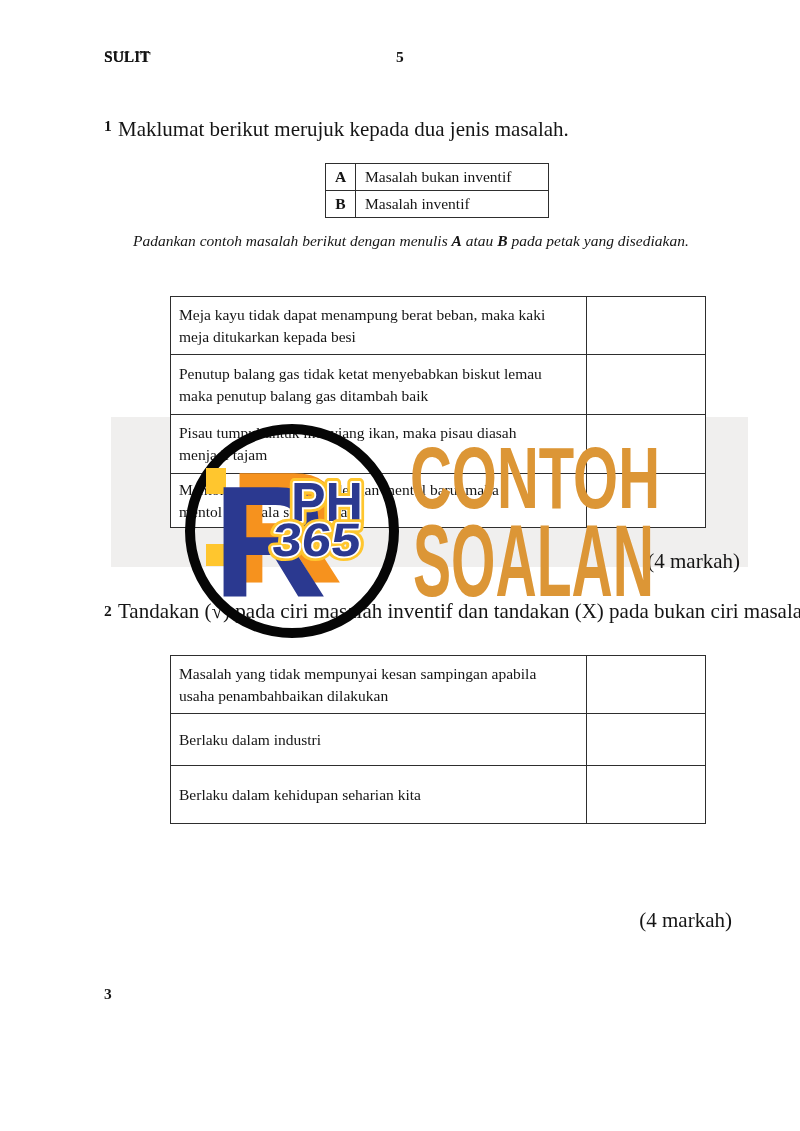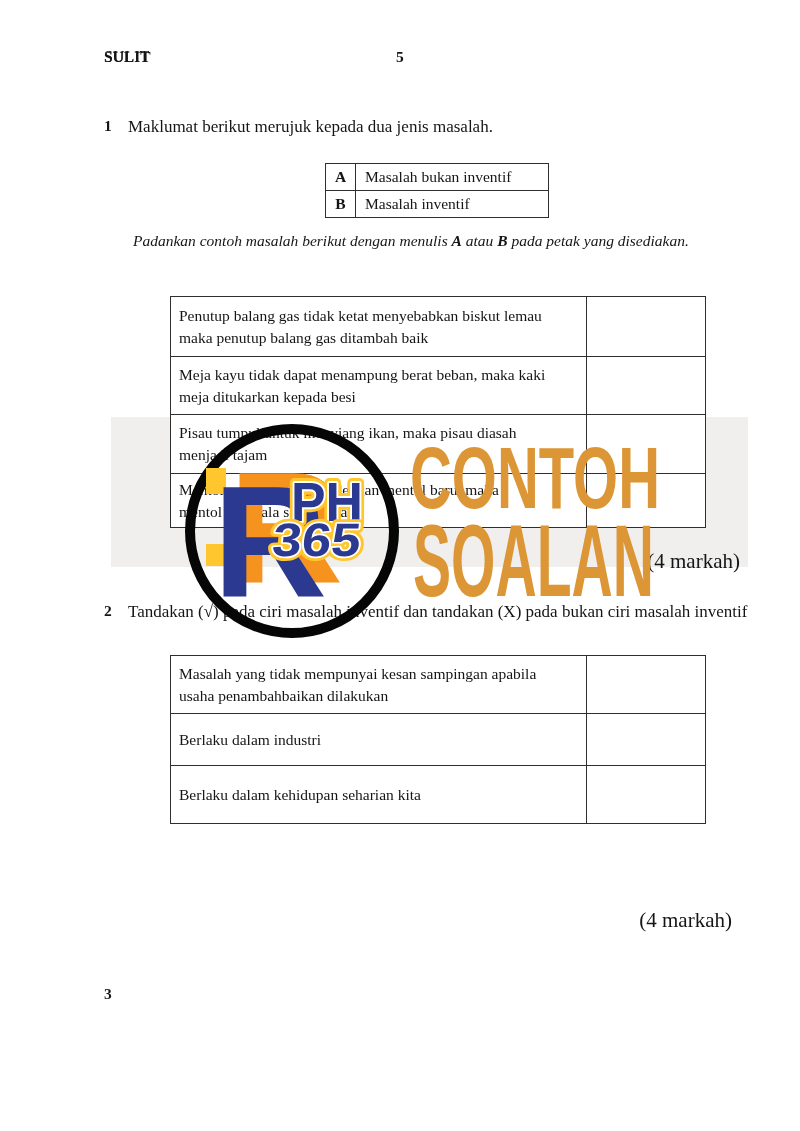--- a/index.html
+++ b/index.html
@@ -5,21 +5,21 @@
   html,body{margin:0;padding:0;background:#888;}
   .page{
     position:relative;width:800px;height:1131px;margin:0 auto;
     background:#ffffff;overflow:hidden;
     font-family:"Liberation Serif",serif;color:#151515;padding-left:24px;
   }
   .abs{position:absolute;}
   .bt{font-weight:bold;}
   .qline{font-size:15.5px;line-height:19px;white-space:nowrap;}
   .qnum{position:absolute;left:104px;font-weight:bold;font-size:15.5px;}
-  .qtext{position:absolute;left:128px;font-size:17px;text-align:right;}
+  .qtext{position:absolute;left:118px;font-size:21px;text-align:right;}
 
   table.grid{border-collapse:collapse;table-layout:fixed;}
   table.grid td{border:1px solid #2e2e2e;background:#ffffff;vertical-align:middle;}
 
   
   #type-table{left:325px;top:163px;}
   #type-table td{height:24px;font-size:15.5px;}
   #type-table td.key{width:27px;text-align:center;font-weight:bold;}
   #type-table td.lab{width:179px;padding:0 4px 0 9px;}
 
@@ -67,28 +67,28 @@
       <td class="key">B</td>
       <td class="lab">Masalah inventif</td>
     </tr>
   </tbody>
     </table>
 
   <div class="abs doc qline" style="left:133px;top:231px;font-style:italic;"><span>Padankan contoh masalah berikut dengan menulis </span><span class="bt">A</span><span> atau </span><span class="bt">B</span><span> pada petak yang disediakan.</span></div>
 
   <table class="grid abs doc match" style="top:296px;">
     <tbody>
-        <tr style="height:60px;">
+        <tr style="height:58px;">
+      <td class="txt">Meja kayu tidak dapat menampung berat beban, maka kaki
+meja ditukarkan kepada besi</td>
+      <td class="box"></td>
+    </tr>
+    <tr style="height:60px;">
       <td class="txt">Penutup balang gas tidak ketat menyebabkan biskut lemau
 maka penutup  balang gas ditambah baik</td>
-      <td class="box"></td>
-    </tr>
-    <tr style="height:58px;">
-      <td class="txt">Meja kayu tidak dapat menampung berat beban, maka kaki
-meja ditukarkan kepada besi</td>
       <td class="box"></td>
     </tr>
     <tr style="height:59px;">
       <td class="txt">Pisau tumpul untuk menyiang ikan, maka pisau diasah
 menjadi tajam</td>
       <td class="box"></td>
     </tr>
     <tr style="height:54px;">
       <td class="txt">Mentol rosak digantikan dengan mentol baru, maka
 mentol bernyala seperti biasa</td>

